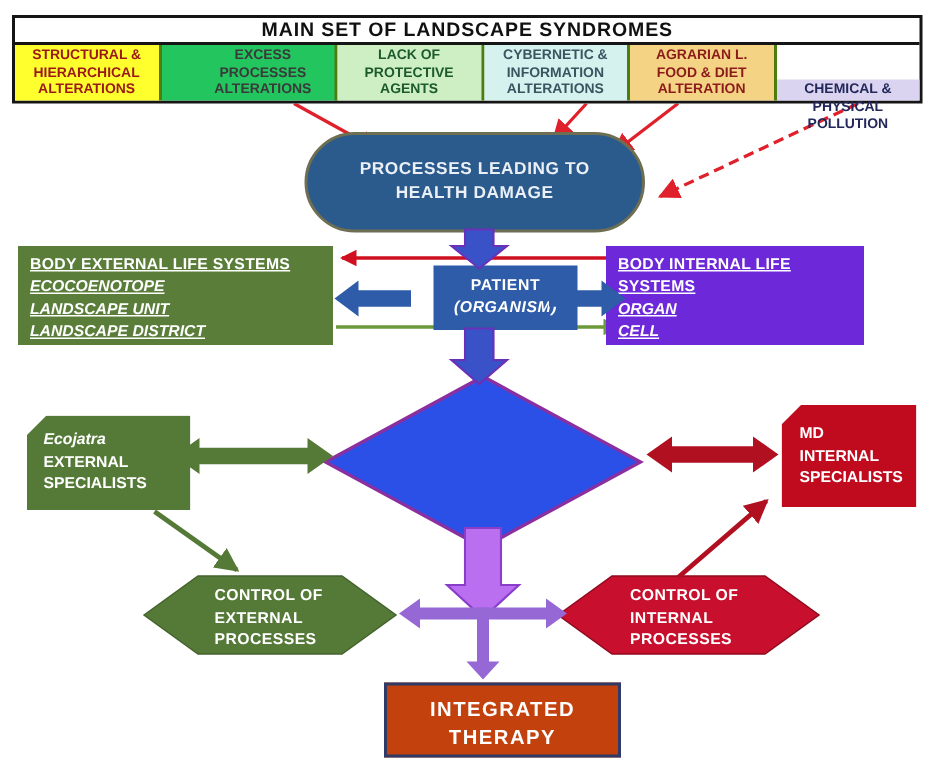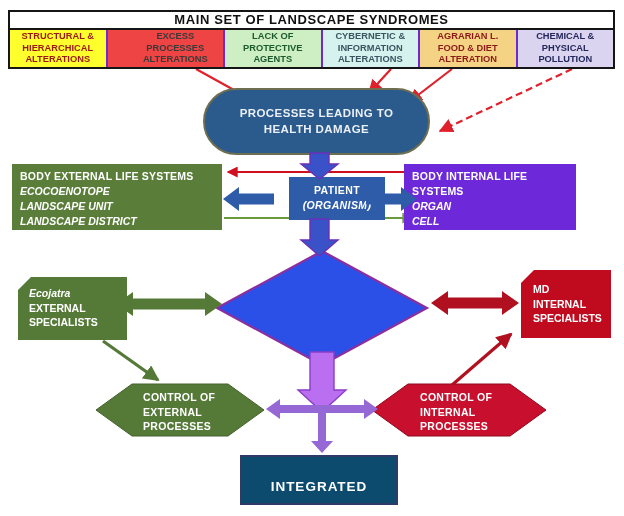--- a/index.html
+++ b/index.html
@@ -7,56 +7,56 @@
           font-family:"Liberation Sans",sans-serif;overflow:hidden;}
   .abs{position:absolute;box-sizing:border-box;}
   .layer{position:absolute;left:0;top:0;pointer-events:none;}
   .z1{z-index:1}.z2{z-index:2}.z3{z-index:3}.z4{z-index:4}
 
   
   .syn-wrap{left:8px;top:10px;width:607px;border:2px solid #151515;background:#fff;}
   .syn-title{height:16px;border-bottom:2px solid #151515;text-align:center;
              font-weight:bold;font-size:13px;letter-spacing:.6px;color:#111;line-height:16px;}
   .syn-row{display:flex;height:37px;}
-  .syn-box{flex:1;border-right:2px solid #6d28d9;text-align:center;font-weight:bold;
+  .syn-box{flex:1;border-right:2px solid #4d7c0f;text-align:center;font-weight:bold;
            font-size:9.3px;line-height:11.6px;padding-top:1px;}
-  .syn-box:last-child{border-right:none;}
+  .syn-box:last-child{border-right:none;margin-top:23px;}
   .s1{background:#FFFF2E;color:#9B1818;}
-  .s2{background:#ef4444;color:#3A3A3A;padding-left:20px;}
+  .s2{background:#22c55e;color:#3A3A3A;padding-left:20px;}
   .s3{background:#CEEFC4;color:#1C5A2E;}
   .s4{background:#D6F2EE;color:#3A5560;}
   .s5{background:#F5D384;color:#8B1A1A;}
   .s6{background:#DBD4F0;color:#23275A;}
 
   
   .pill{left:203px;top:88px;width:227px;height:67px;border-radius:34px;
         background:#2B5A8C;border:2px solid #6E6E52;color:#EAF0F6;text-align:center;
         font-weight:bold;font-size:11.5px;line-height:16px;padding-top:15px;letter-spacing:.4px;}
-  .bodybox{width:210px;height:66px;color:#fff;padding:5px 0 0 8px;font-size:10.5px;line-height:15px;}
+  .bodybox{width:210px;height:66px;color:#fff;padding:5px 0 0 8px;font-size:10.5px;line-height:15px;text-decoration:underline;}
   .bodybox .t{font-weight:bold;letter-spacing:.2px;}
   .bodybox .i{font-weight:bold;font-style:italic;}
   .body-ext{left:12px;top:164px;background:#5A7E3A;}
   .body-int{left:404px;top:164px;width:172px;background:#6d28d9;}
   .patient{left:289px;top:177px;width:96px;height:43px;background:#2E5CA8;color:#fff;
            text-align:center;font-weight:bold;font-size:10.5px;line-height:15px;padding-top:6px;letter-spacing:.4px;}
   .patient .i{font-style:italic;}
   .cutbox{color:#fff;font-weight:bold;font-size:10.5px;line-height:14.5px;
           clip-path:polygon(13px 0,100% 0,100% 100%,0 100%,0 13px);}
   .ecojatra{left:18px;top:277px;width:109px;height:63px;background:#557A38;padding:9px 0 0 11px;}
   .ecojatra .i{font-style:italic;}
   .mdint{left:521px;top:270px;width:90px;height:68px;background:#C00A1E;padding:12px 0 0 12px;}
   .dia-text{left:252px;top:281px;width:140px;text-align:center;color:#fff;font-weight:bold;}
   .dia-text .md{font-size:14px;letter-spacing:.8px;margin-bottom:3px;}
   .dia-text .ln{font-size:11.5px;line-height:15px;letter-spacing:.4px;}
   .hex-text{color:#fff;font-weight:bold;font-size:10.5px;line-height:14.5px;letter-spacing:.3px;}
   .hex-l{left:143px;top:390px;}
   .hex-r{left:420px;top:390px;}
-  .therapy{left:240px;top:455px;width:158px;height:50px;background:#0c4a6e;border:2px solid #2F3A66;
+  .therapy{left:256px;top:455px;width:158px;height:50px;background:#c2410c;border:2px solid #2F3A66;
            color:#fff;text-align:center;font-weight:bold;font-size:13.5px;line-height:19px;
-           padding-top:20px;letter-spacing:1px;}
+           padding-top:6px;letter-spacing:1px;}
 </style>
 </head>
 <body>
 
 <div class="canvas">
 
   <svg class="layer z1" width="624" height="516" viewBox="0 0 624 516">
     <defs>
       <marker id="mRb" markerWidth="6.5" markerHeight="6.5" refX="5.8" refY="3.25" orient="auto">
         <path d="M0,0 L6.5,3.25 L0,6.5 Z" fill="#E0202A"></path>
@@ -169,20 +169,21 @@
   </div>
 
   <div class="abs z2 hex-text hex-r">
     <div>CONTROL OF</div>
     <div>INTERNAL</div>
     <div>PROCESSES</div>
   </div>
 
   <div class="abs z2 therapy">
     <div>INTEGRATED</div>
+    <div>THERAPY</div>
   </div>
 
   <svg class="layer z3" width="624" height="516" viewBox="0 0 624 516">
 
     <polygon points="217,308 322,251 427,308 322,365" fill="#2B50E8" stroke="#8B2FA0" stroke-width="2.2"></polygon>
 
     <polygon points="116,304 133,292 133,298.5 205,298.5 205,292 222,304 205,316 205,309.5 133,309.5 133,316" fill="#557A38"></polygon>
 
     <polygon points="431,303 448,291 448,297.5 502,297.5 502,291 519,303 502,315 502,308.5 448,308.5 448,315" fill="#B01020"></polygon>
 

